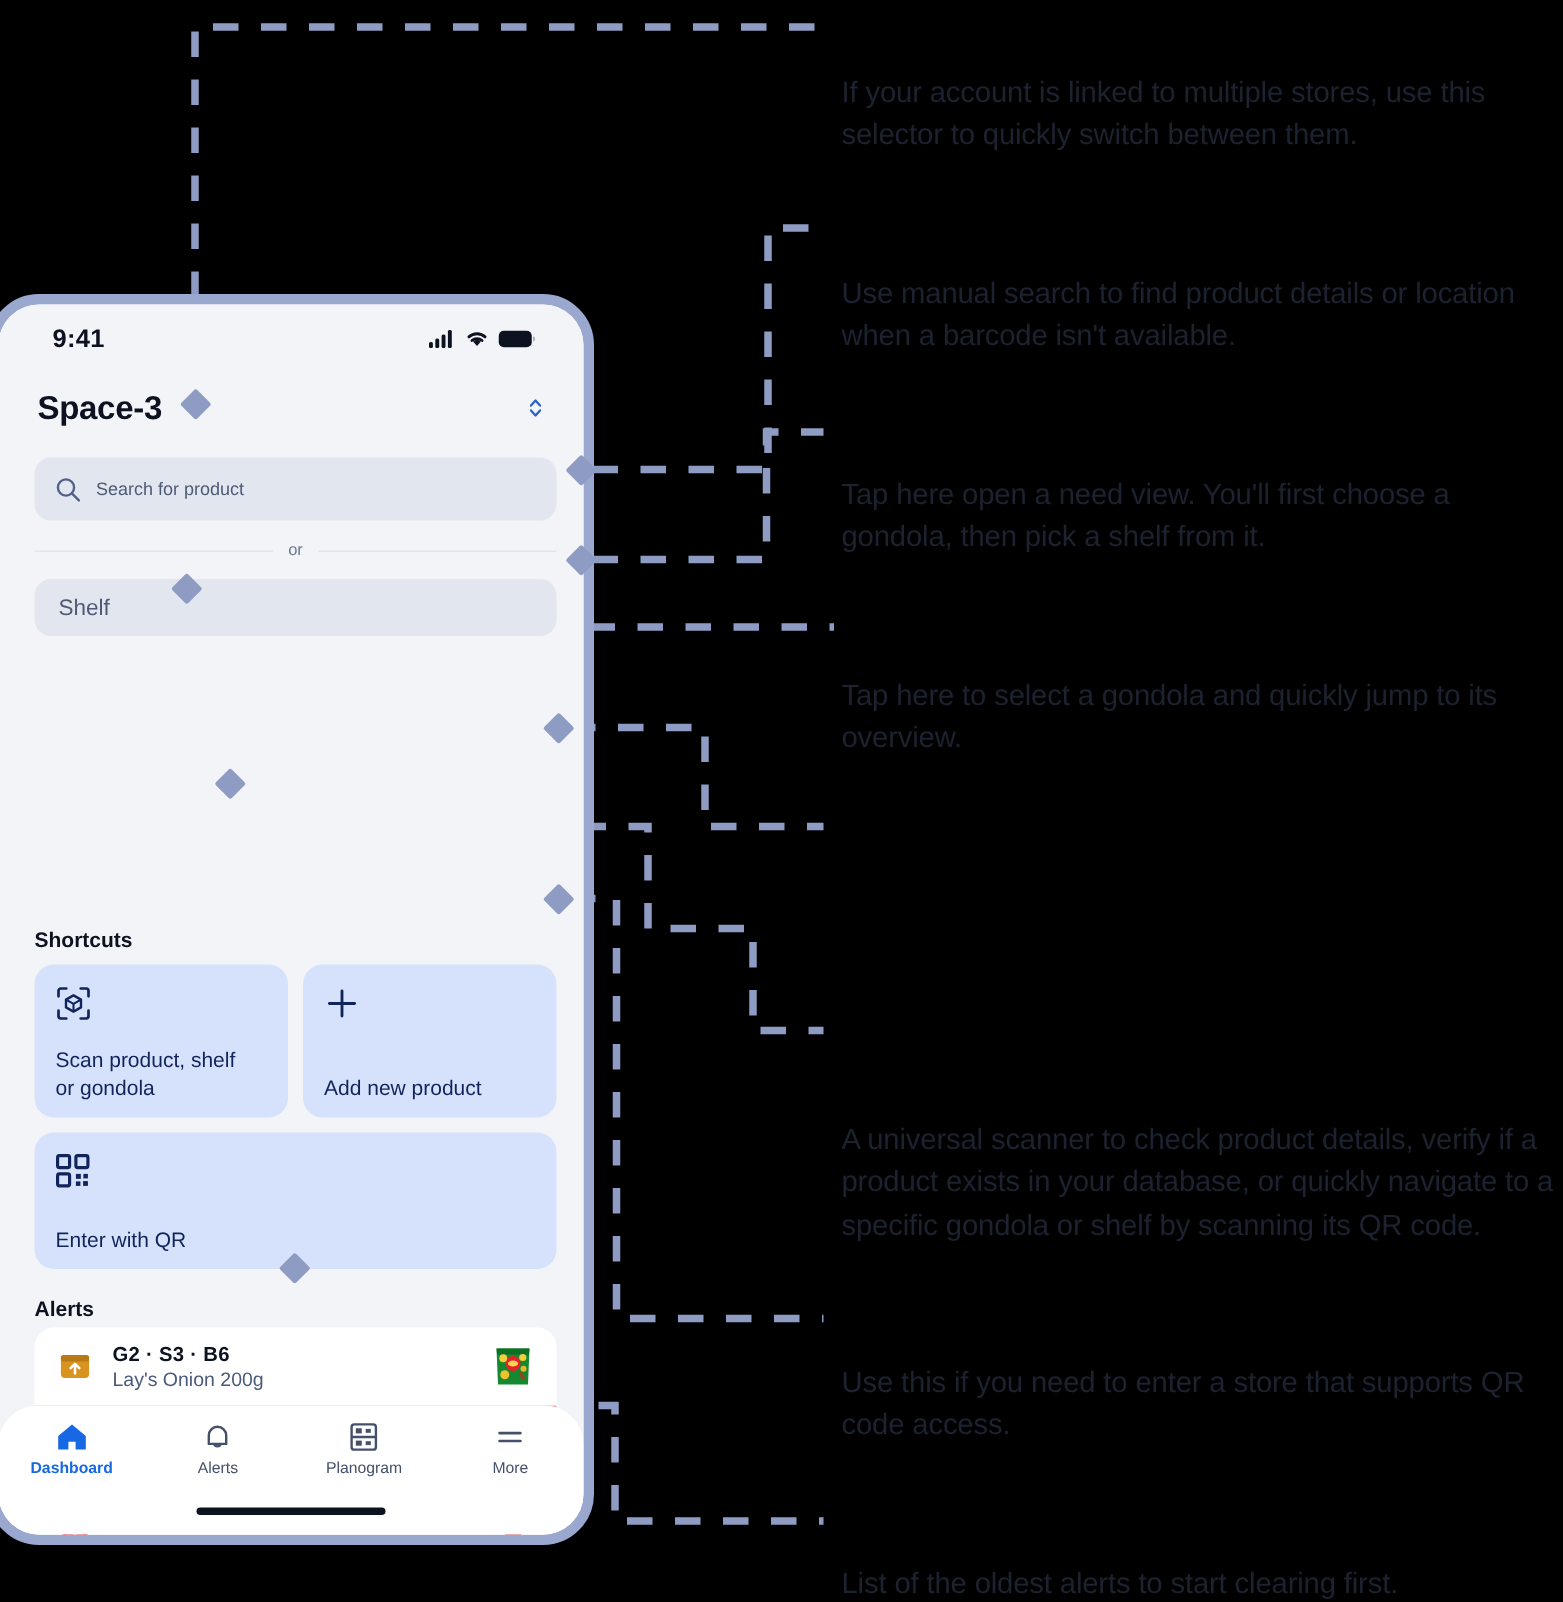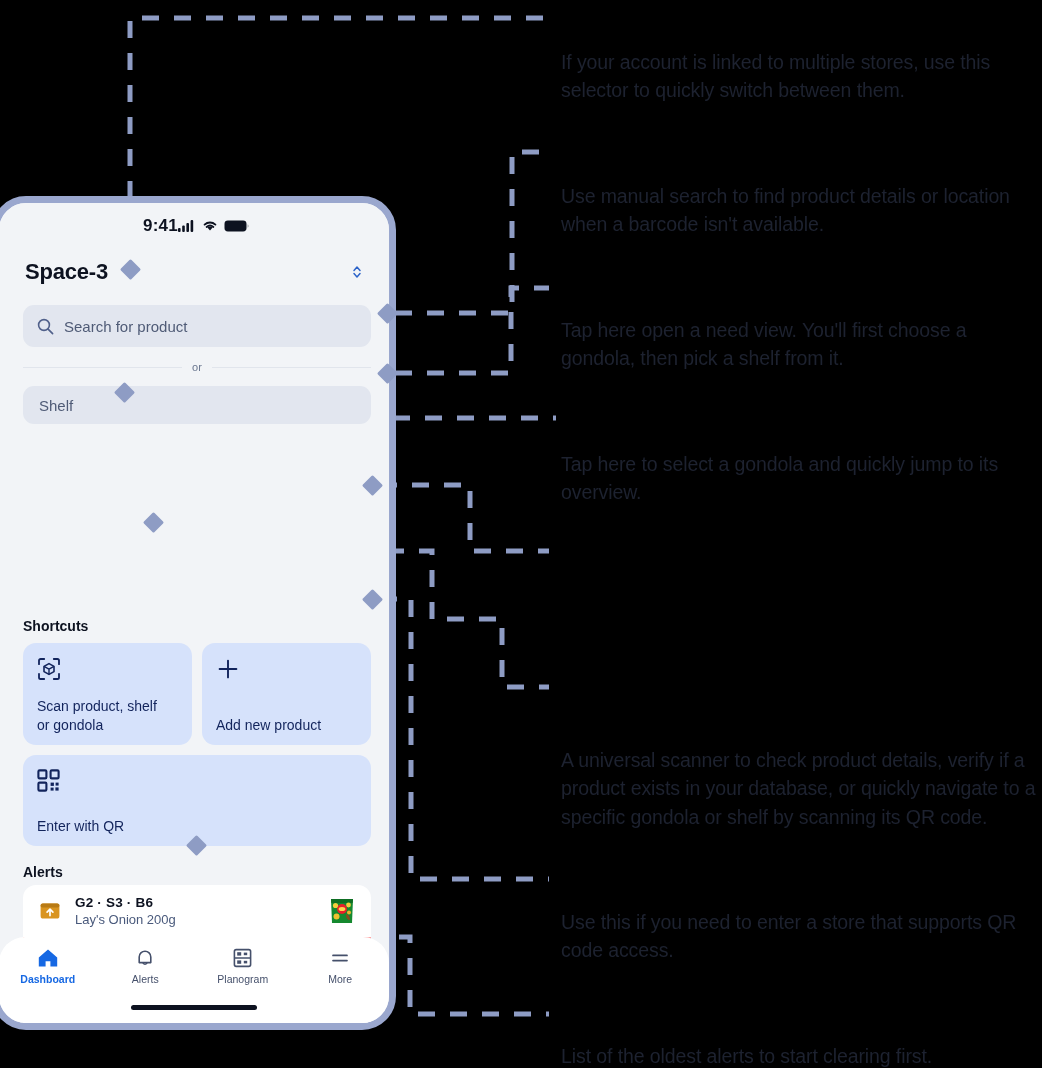--- a/index.html
+++ b/index.html
@@ -27,41 +27,41 @@
   .phone-inner{
     position:absolute; inset:0;
     border-radius:27px;
     background:#f2f4f7;
     overflow:hidden;
   }
 
   
   .statusbar{
     position:absolute;left:0;top:0;width:100%;height:46px;
-    display:flex;align-items:center;justify-content:center;
+    display:flex;align-items:center;justify-content:space-between;
     padding:0 32px 0 36px;box-sizing:border-box;
   }
   .clock{font-size:17px;font-weight:600;color:#0d1220;letter-spacing:.2px;}
   .sb-right{display:flex;align-items:center;gap:6px;}
 
   
   .app-header{
     position:absolute;left:0;top:50px;width:100%;
     display:flex;align-items:center;justify-content:space-between;
     padding:0 26px 0 26px;box-sizing:border-box;height:38px;
   }
   .space-title{font-size:22px;font-weight:700;color:#0d1220;letter-spacing:-0.2px;}
 
   
   .search-wrap{position:absolute;left:24px;top:102px;width:348px;}
   .search-box{
     height:42px;background:#e2e6ef;border-radius:11px;
     display:flex;align-items:center;padding:0 14px;box-sizing:border-box;gap:10px;
   }
-  .search-ph{font-size:15px;color:#4f5b76;}
+  .search-ph{font-size:12px;color:#4f5b76;}
   .or-row{
     display:flex;align-items:center;gap:10px;margin-top:13px;height:14px;
   }
   .or-line{flex:1;height:1px;background:#e1e5ec;}
   .or-txt{font-size:11px;color:#6b7790;}
   .gs-row{display:flex;gap:10px;margin-top:12px;}
   .gs-btn{
     flex:1;height:38px;background:#e2e6ef;border-radius:11px;
     display:flex;align-items:center;padding-left:16px;box-sizing:border-box;
     font-size:15px;color:#4f5b76;

